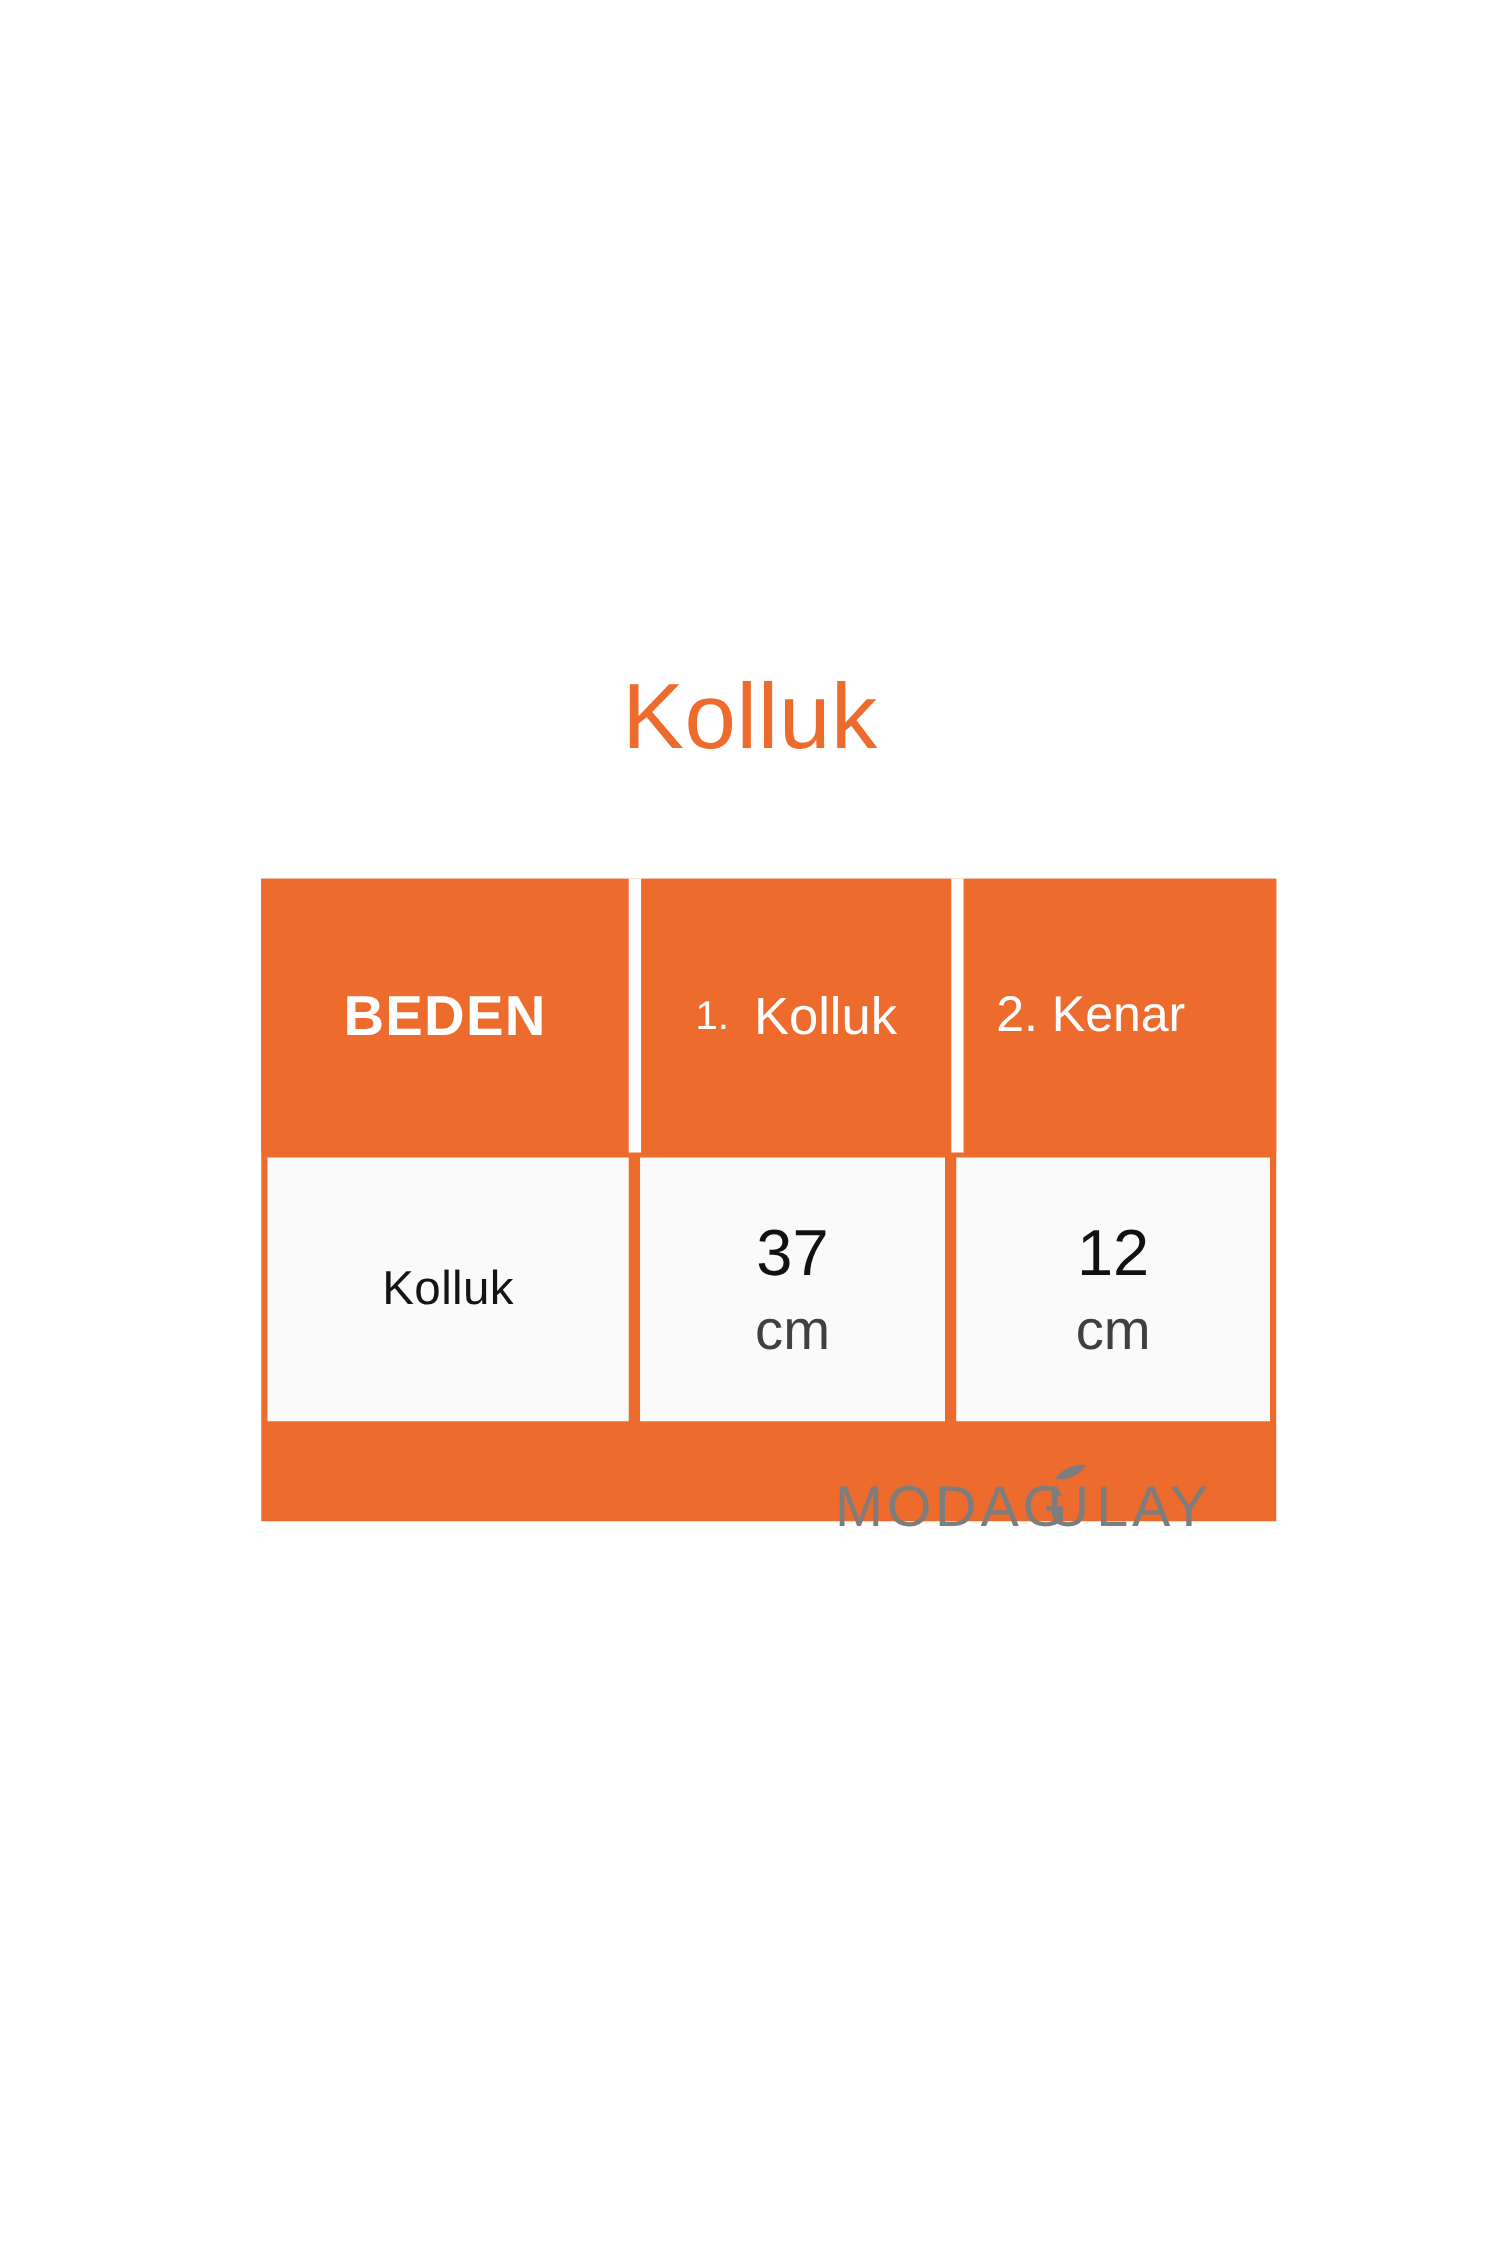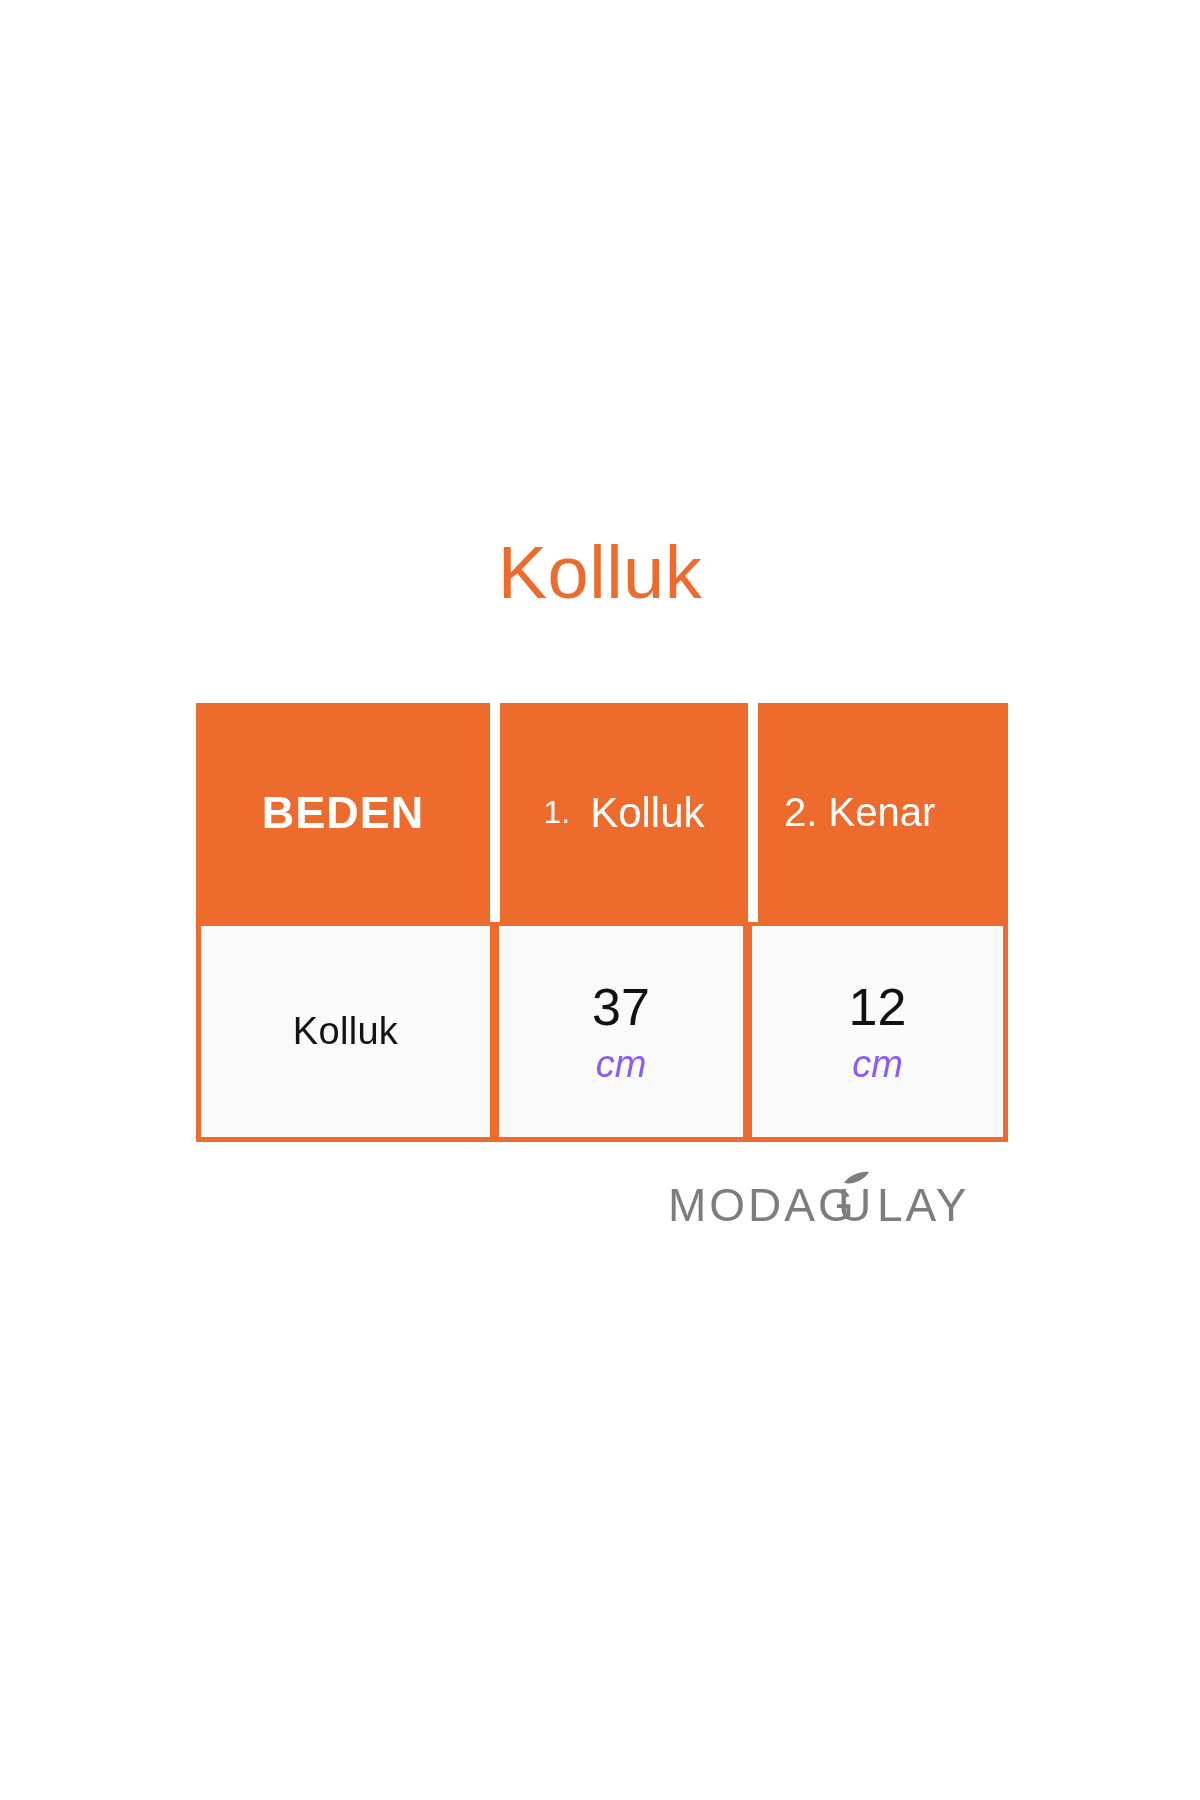--- a/index.html
+++ b/index.html
@@ -34,24 +34,24 @@
     font-size: 74px;
     font-weight: 300;
     letter-spacing: 0.5px;
     line-height: 1;
     white-space: nowrap;
   }
 
   
   .size-table {
     position: absolute;
-    left: 196px;
+    left: 209px;
     top: 703px;
     width: 812px;
-    height: 439px;
+    height: 514px;
     background: #EC6B2D;
     box-sizing: border-box;
   }
 
   .table-row {
     display: flex;
     width: 100%;
     box-sizing: border-box;
   }
 
@@ -136,25 +136,24 @@
   }
 
   .meas-value {
     color: #111111;
     font-size: 52px;
     font-weight: 400;
     line-height: 1;
     margin-bottom: 12px;
   }
   .meas-unit {
-    color: #8b5cf6;
-    font-size: 38px;
+    color: #404040;
+    font-size: 45px;
     font-weight: 300;
     line-height: 1;
-    font-style: italic;
   }
 
   
   .brand {
     position: absolute;
     left: 668px;
     top: 1171px;
     width: 340px;
     height: 62px;
   }

